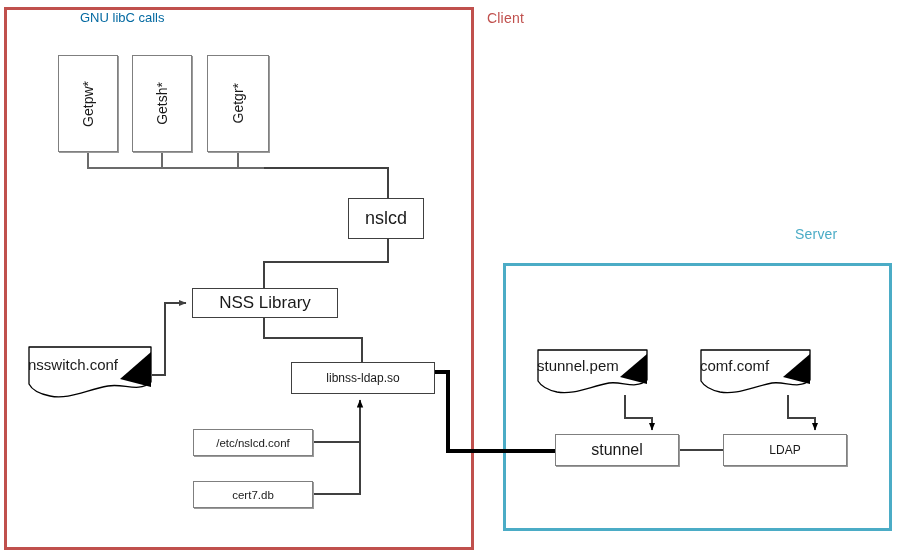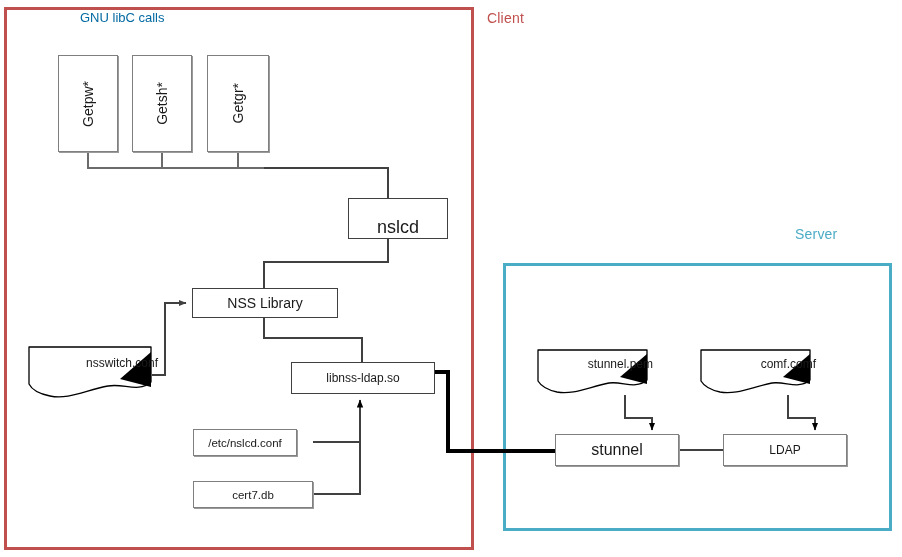--- a/index.html
+++ b/index.html
@@ -68,38 +68,38 @@
   .node-vert {
     writing-mode: vertical-rl;
     transform: rotate(180deg);
     font-size: 14px;
   }
 
   .n-getpw { left: 58px;  top: 55px; width: 60px;  height: 97px; }
   .n-getsh { left: 132px; top: 55px; width: 60px;  height: 97px; }
   .n-getgr { left: 207px; top: 55px; width: 62px;  height: 97px; }
 
-  .n-nslcd   { left: 348px; top: 198px; width: 100px;  height: 41px; font-size: 18px; align-items: flex-end; }
-  .n-nss     { left: 192px; top: 288px; width: 146px; height: 30px; font-size: 14px; }
+  .n-nslcd   { left: 348px; top: 198px; width: 76px;  height: 41px; font-size: 18px; }
+  .n-nss     { left: 192px; top: 288px; width: 146px; height: 30px; font-size: 17px; }
   .n-libnss  { left: 291px; top: 362px; width: 144px; height: 32px; font-size: 12px; }
-  .n-nslcdconf { left: 193px; top: 429px; width: 104px; height: 27px; font-size: 11.5px; }
+  .n-nslcdconf { left: 193px; top: 429px; width: 120px; height: 27px; font-size: 11.5px; }
   .n-cert7     { left: 193px; top: 481px; width: 120px; height: 27px; font-size: 11.5px; }
   .n-stunnel   { left: 555px; top: 434px; width: 124px; height: 32px; font-size: 16px; }
   .n-ldap      { left: 723px; top: 434px; width: 124px; height: 32px; font-size: 12px; }
 
   
   .doc {
     position: absolute;
   }
   .doc svg { display: block; }
   .doc-text {
     position: absolute;
     left: 0; right: 0;
-    text-align: right;
-    font-size: 12px;
+    text-align: left;
+    font-size: 15px;
     color: #1a1a1a;
     white-space: nowrap;
     pointer-events: none;
   }
   .d-nsswitch  { left: 28px;  top: 346px; width: 130px; height: 54px; }
   .d-nsswitch .doc-text { top: 10px; }
   .d-stunnelpem{ left: 537px; top: 349px; width: 116px; height: 46px; }
   .d-stunnelpem .doc-text { top: 8px; }
   .d-sldapcomf { left: 700px; top: 349px; width: 116px; height: 46px; }
   .d-sldapcomf .doc-text { top: 8px; }

